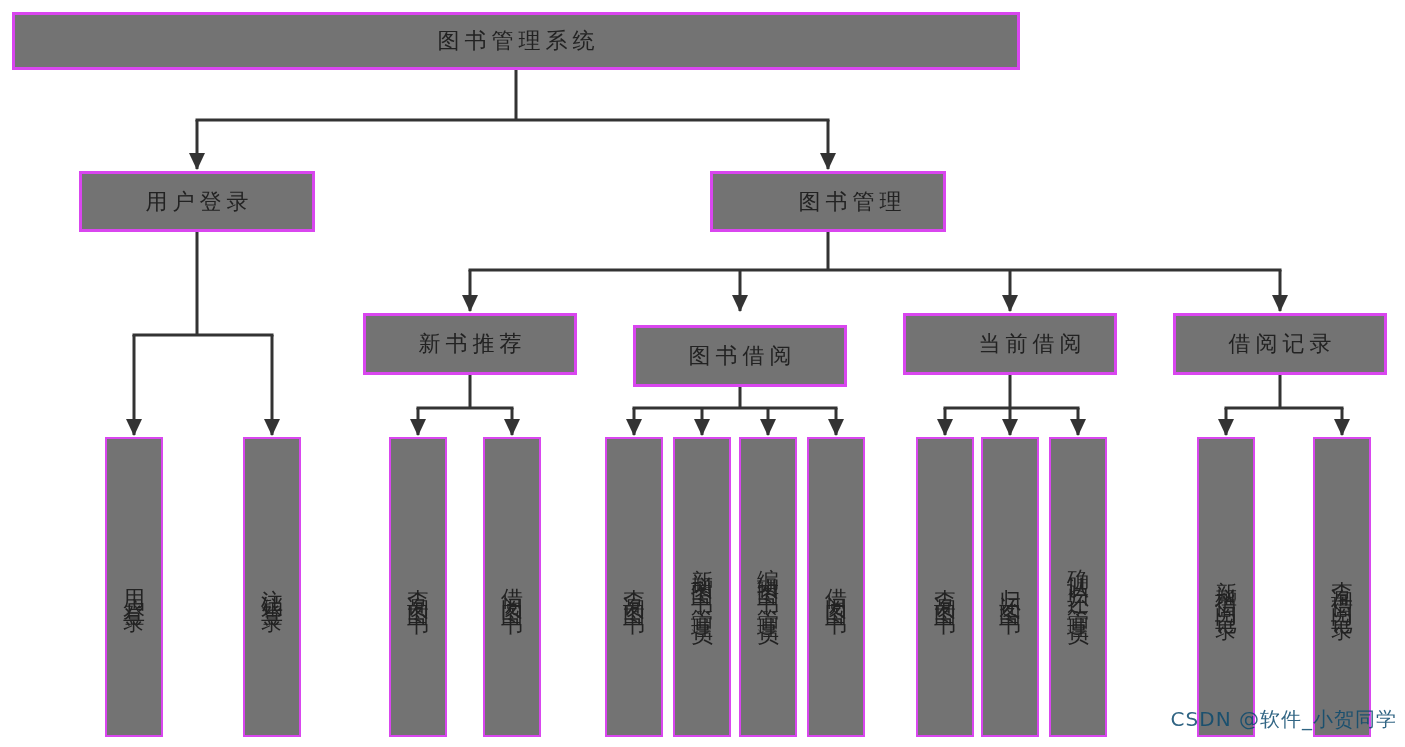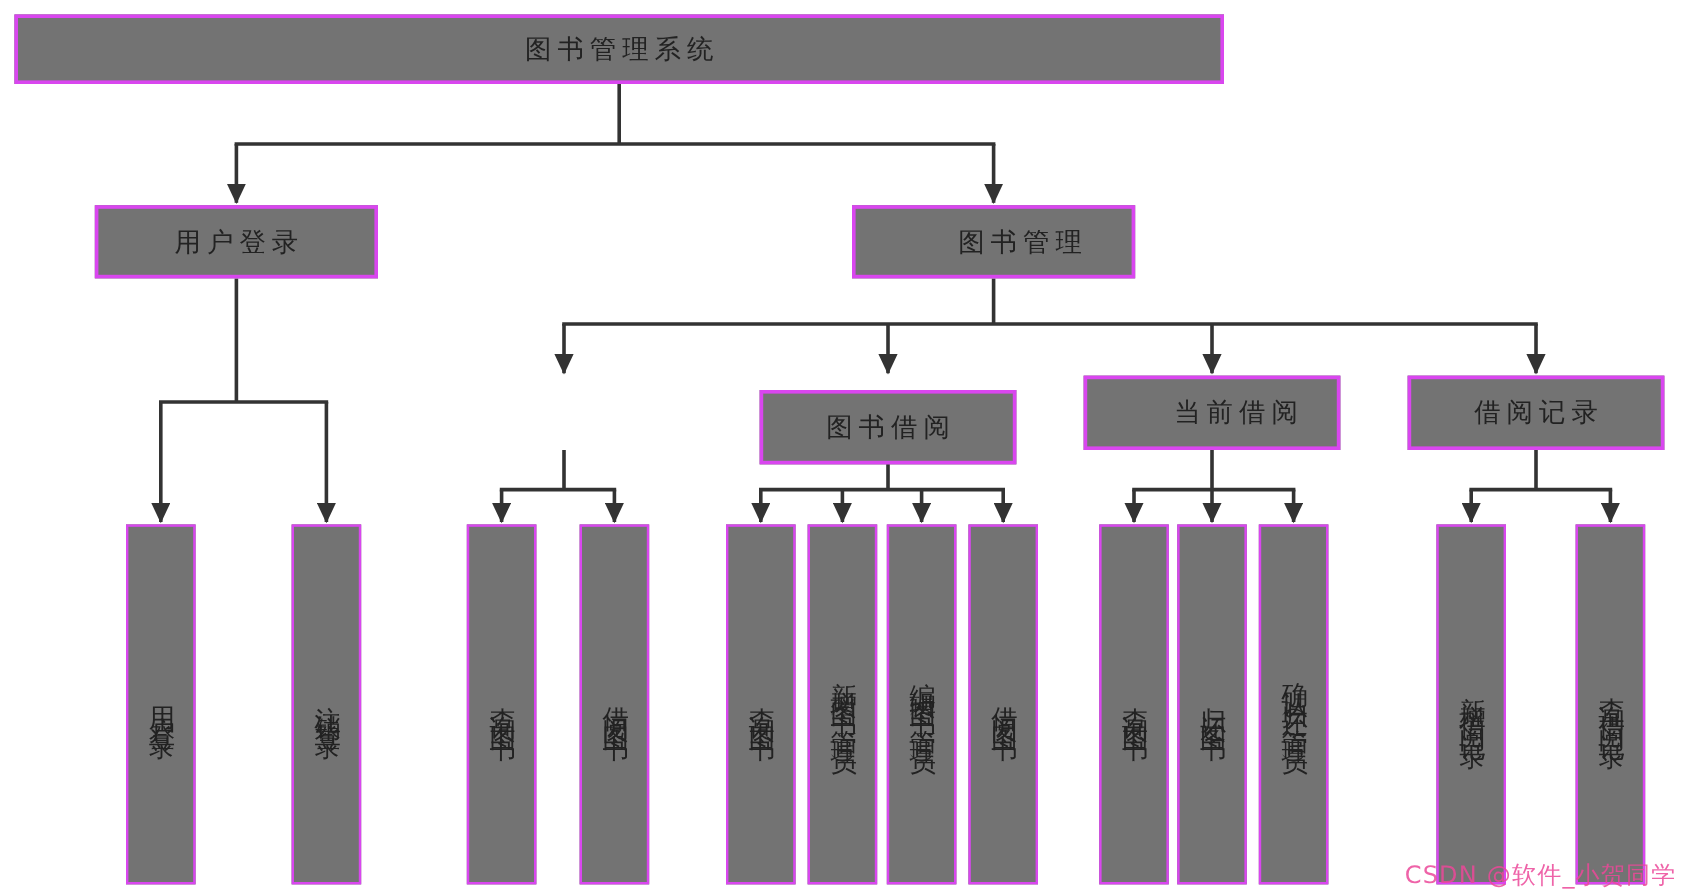--- a/index.html
+++ b/index.html
@@ -12,22 +12,22 @@
     position:absolute;box-sizing:border-box;border:3px solid #d946ef;background:#737373;
     display:flex;align-items:center;justify-content:center;
   }
   .box.h span{font-size:22px;letter-spacing:5px;text-indent:5px;white-space:nowrap;color:#222222;}
   .box.leaf{border-width:2.5px;}
   .vtext{
     writing-mode:vertical-rl;text-orientation:mixed;line-height:1;
     font-size:22px;letter-spacing:8px;color:#222222;white-space:nowrap;
   }
   .watermark{
-    position:absolute;right:8px;bottom:4px;font-size:20px;letter-spacing:1px;
-    color:#ec4899;opacity:.85;z-index:5;white-space:nowrap;
+    position:absolute;right:8px;bottom:14px;font-size:20px;letter-spacing:1px;
+    color:#0c4a6e;opacity:.85;z-index:5;white-space:nowrap;
   }
 </style>
 </head>
 <body>
 
 <div class="stage">
 
   <svg class="wires" viewBox="0 0 1405 747" xmlns="http://www.w3.org/2000/svg">
     <defs>
       <marker id="arw" viewBox="0 0 18 16" markerUnits="userSpaceOnUse" markerWidth="18" markerHeight="16" refX="16" refY="8" orient="auto">
@@ -70,20 +70,23 @@
     <span>图书管理系统</span>
   </div>
 
   <div class="box h" style="left:79px;top:171px;width:236px;height:61px;">
     <span>用户登录</span>
   </div>
   <div class="box h" style="left:710px;top:171px;width:236px;height:61px;padding-left:44px;">
     <span>图书管理</span>
   </div>
 
+  <div class="box h" style="left:363px;top:313px;width:214px;height:62px;">
+    <span>新书推荐</span>
+  </div>
   <div class="box h" style="left:633px;top:313px;width:214px;height:62px;margin-top:12px;">
     <span>图书借阅</span>
   </div>
   <div class="box h" style="left:903px;top:313px;width:214px;height:62px;padding-left:40px;">
     <span>当前借阅</span>
   </div>
   <div class="box h" style="left:1173px;top:313px;width:214px;height:62px;">
     <span>借阅记录</span>
   </div>
 

